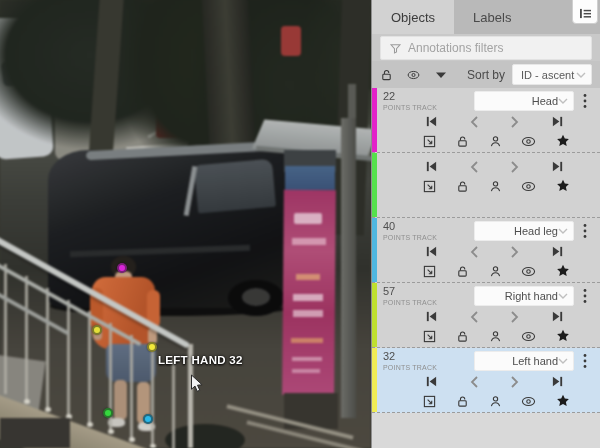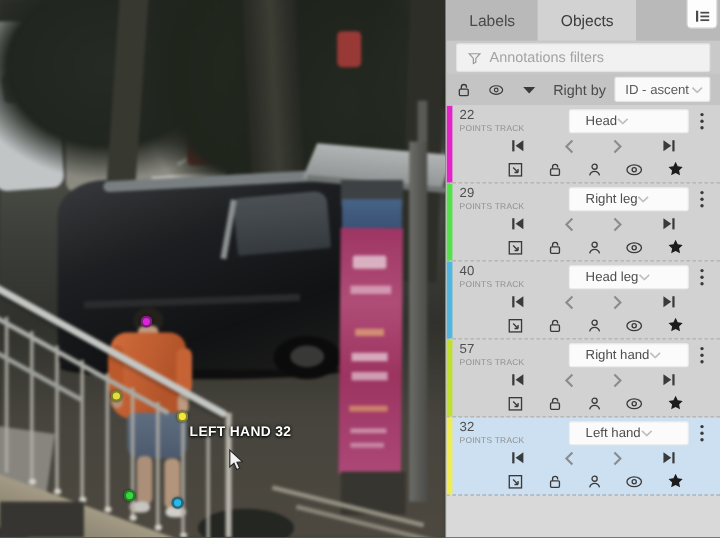--- a/index.html
+++ b/index.html
@@ -39,21 +39,21 @@
   .track{position:relative;height:65px;background:#d2d2d2;border-bottom:1px dashed #9c9c9c;
          display:flex;cursor:pointer;}
   .track.sel{background:#cde0f1;}
   .cbar{width:5px;flex:none;}
   .tbody{flex:1;position:relative;padding:3px 6px 0 6px;}
   .trow1{display:flex;align-items:flex-start;}
   .tids{line-height:1;}
   .tid{font-size:11px;color:#4f4f4f;}
   .ttype{font-size:7px;color:#8f8f8f;letter-spacing:.2px;margin-top:2px;}
   .tsel{margin-left:auto;width:100px;height:20px;background:#fbfbfb;border:1px solid #ececec;border-radius:2px;
-        display:flex;align-items:center;padding:0 5px 0 13px;font-size:11px;color:#4e4e4e;justify-content:flex-start;}
+        display:flex;align-items:center;padding:0 5px 0 13px;font-size:11px;color:#4e4e4e;justify-content:flex-end;}
   .tmenu{width:18px;height:20px;display:flex;align-items:center;justify-content:center;margin-left:2px;}
   .trow2{display:flex;justify-content:space-between;padding:1px 30px 0 42px;align-items:center;height:20px;}
   .trow3{display:flex;justify-content:space-between;padding:0 24px 0 40px;align-items:center;height:20px;}
   button.ib{background:none;border:none;padding:0;margin:0;display:flex;align-items:center;justify-content:center;cursor:pointer;}
   .ico{display:block;}
   .empty-tail{height:35px;background:#d9d9d9;}
 </style>
 </head>
 <body>
 
@@ -232,25 +232,25 @@
       <div class="ptlabel">LEFT HAND 32</div>
       <svg class="cursor" width="14" height="20" viewBox="0 0 14 20">
         <path d="M1.5 1l0 14.2 3.5-3.1 2.2 5.2 2.6-1.1-2.3-5 4.6-.4z" fill="#f2f2f2" stroke="#2a2a2a" stroke-width="1"></path>
       </svg>
     </div>
   </div>
 
   <div class="sidebar">
 
     <div class="tabbar">
+      <div class="tab active">
+        <span>Objects</span>
+      </div>
       <div class="tab">
         <span>Labels</span>
-      </div>
-      <div class="tab active">
-        <span>Objects</span>
       </div>
       <div class="collapse-btn">
         <svg class="ico" width="13" height="11">
             <use href="#i-collapse"></use>
           </svg>
       </div>
     </div>
 
     <div class="filter-row">
       <div class="filter-input">
@@ -270,21 +270,21 @@
       <button class="ib sp">
           <svg class="ico" width="16" height="12">
             <use href="#i-eye"></use>
           </svg>
         </button>
       <button class="ib sp">
           <svg class="ico" width="12" height="8">
             <use href="#i-caret"></use>
           </svg>
         </button>
-      <span class="sort-label">Right by</span>
+      <span class="sort-label">Sort by</span>
       <div class="sort-select">
         <span>ID - ascent</span>
         <svg class="ico" width="10" height="6">
             <use href="#i-chev-down"></use>
           </svg>
       </div>
     </div>
 
     <div class="tracks">
 
@@ -356,37 +356,20 @@
                   <use href="#i-star"></use>
                 </svg>
               </button>
           </div>
         </div>
       </div>
 
       <div class="track">
         <div class="cbar" style="background: rgb(85, 225, 76);"></div>
         <div class="tbody">
-          <div class="trow1">
-            <div class="tids">
-              <div class="tid">29</div>
-              <div class="ttype">POINTS TRACK</div>
-            </div>
-            <div class="tsel">
-              <span>Right leg</span>
-              <svg class="ico" width="10" height="6">
-                  <use href="#i-chev-down"></use>
-                </svg>
-            </div>
-            <div class="tmenu">
-                <svg class="ico" width="4" height="16">
-                  <use href="#i-dots"></use>
-                </svg>
-              </div>
-          </div>
           <div class="trow2">
             <button class="ib">
                 <svg class="ico" width="13" height="13">
                   <use href="#i-first"></use>
                 </svg>
               </button>
             <button class="ib">
                 <svg class="ico" width="10" height="14">
                   <use href="#i-chevl"></use>
                 </svg>

